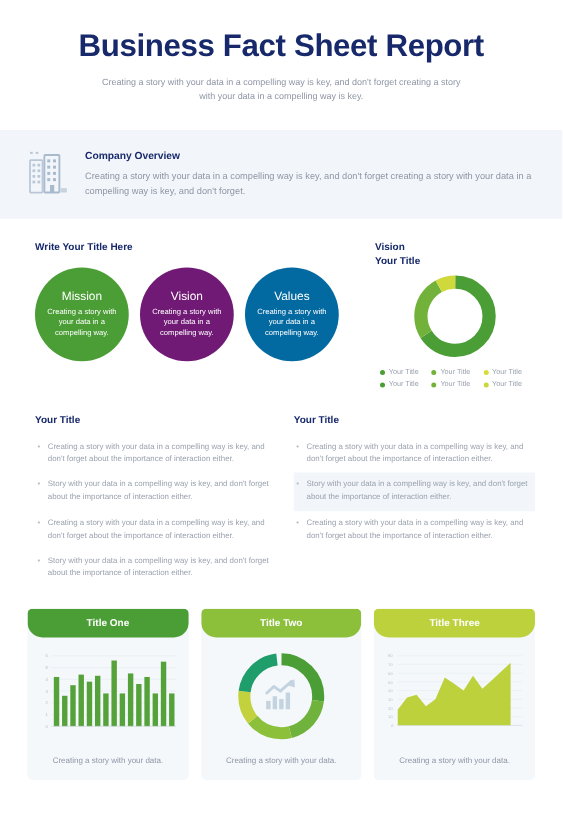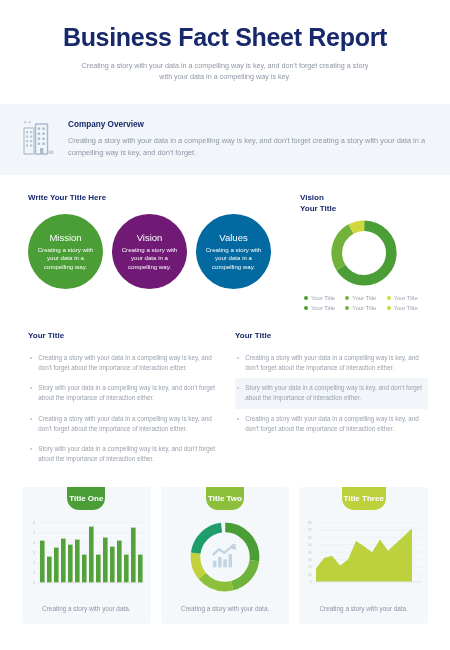--- a/index.html
+++ b/index.html
@@ -66,21 +66,21 @@
     display:flex;gap:6px;font-size:6.3px;color:#9aa2ae;line-height:1.62;
     padding:5px 4px 5px 2px;
   }
   .bullet .dot{color:#b9c0cb;flex:0 0 auto;font-size:6.3px;line-height:1.62;}
   .bullet.hl{background:#f2f6fa;}
 
   
   .cards{display:flex;gap:10px;padding:18px 22px 0 22px;}
   .card{
     flex:1 1 0;background:#f4f8fb;border-radius:4px;overflow:hidden;
-    display:flex;flex-direction:column;align-items:center;
+    display:flex;flex-direction:column;
   }
   .card-head{
     color:#fff;font-size:8px;font-weight:bold;text-align:center;
     padding:7px 2px 7px;border-radius:0 0 12px 12px;
   }
   .card-body{
     flex:1 1 auto;display:flex;align-items:center;justify-content:center;
     padding:8px 6px 2px;
   }
   .card-cap{

